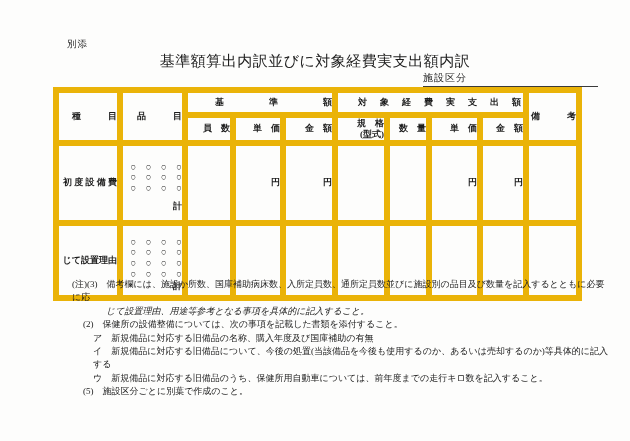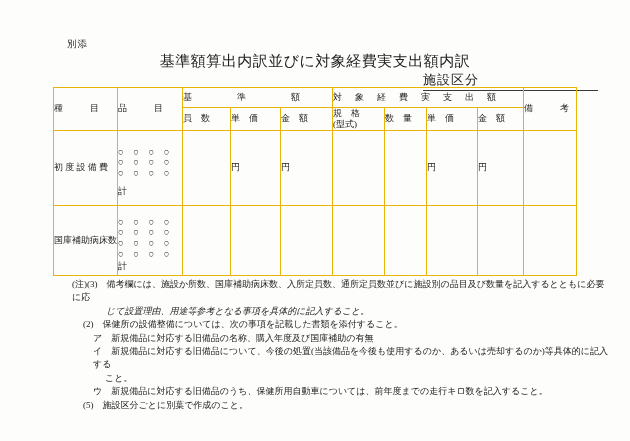--- a/index.html
+++ b/index.html
@@ -19,34 +19,35 @@
     position: absolute; left: 67px; top: 38px;
     font-size: 9.5px; letter-spacing: 1px;
   }
   .doc-title {
     position: absolute; left: 0; top: 52px; width: 630px;
     text-align: center; font-size: 15px; letter-spacing: 0.5px;
   }
   .facility {
     position: absolute; left: 423px; top: 71px; width: 175px;
     border-bottom: 1px solid #3a3a3a;
-    font-size: 13px; padding-bottom: 1px; letter-spacing: 1px;
+    font-size: 10px; padding-bottom: 1px; letter-spacing: 1px;
   }
   table.main {
     position: absolute; left: 53px; top: 87px;
     border-collapse: collapse; table-layout: fixed;
   }
   table.main td {
-    border: 1px solid #eab308;
+    border: 6px solid #eab308;
     padding: 0;
     font-size: 9px;
-    text-align: left;
+    text-align: right;
     vertical-align: middle;
     line-height: 1.2;
     overflow: hidden;
+    font-weight: bold;
   }
   tr.h1 td { height: 19px; }
   tr.h2 td { height: 21px; }
   tr.r1 td { height: 74px; }
   tr.r2 td { height: 69px; }
   td.te { letter-spacing: 2px; }
   td.spec { text-align: left; padding-left: 6px; line-height: 1.1; margin-top: 12px; }
   td.yen-cell { vertical-align: top; text-align: right; padding: 2px 9px 0 0; }
   td.items { vertical-align: top; }
   .circles-r1 { padding-top: 8px; }
@@ -124,21 +125,21 @@
         <td class="yen-cell"><span>円</span></td>
         <td class="yen-cell"><span>円</span></td>
         <td></td>
         <td></td>
         <td class="yen-cell"><span>円</span></td>
         <td class="yen-cell"><span>円</span></td>
         <td></td>
       </tr>
 
       <tr class="r2">
-        <td>国庫補助病床数</td>
+        <td>じて設置理由</td>
         <td class="items">
           <div class="circles-r2">
             <div class="cl">○　○　○　○</div>
             <div class="cl">○　○　○　○</div>
             <div class="cl">○　○　○　○</div>
             <div class="cl">○　○　○　○</div>
             <div class="total-r2">計</div>
           </div>
         </td>
         <td></td>
@@ -152,18 +153,17 @@
       </tr>
     </tbody>
   </table>
 
   <div class="notes">
     <div>(注)(3)　備考欄には、施設か所数、国庫補助病床数、入所定員数、通所定員数並びに施設別の品目及び数量を記入するとともに必要に応</div>
     <div class="n-i1">じて設置理由、用途等参考となる事項を具体的に記入すること。</div>
     <div class="n-i2">(2)　保健所の設備整備については、次の事項を記載した書類を添付すること。</div>
     <div class="n-i3">ア　新規備品に対応する旧備品の名称、購入年度及び国庫補助の有無</div>
     <div class="n-i3">イ　新規備品に対応する旧備品について、今後の処置(当該備品を今後も使用するのか、あるいは売却するのか)等具体的に記入する</div>
-    <div class="n-i4">こと。</div>
     <div class="n-i3">ウ　新規備品に対応する旧備品のうち、保健所用自動車については、前年度までの走行キロ数を記入すること。</div>
     <div class="n-i2">(5)　施設区分ごとに別葉で作成のこと。</div>
   </div>
 
 </div>
 
 </body></html>

